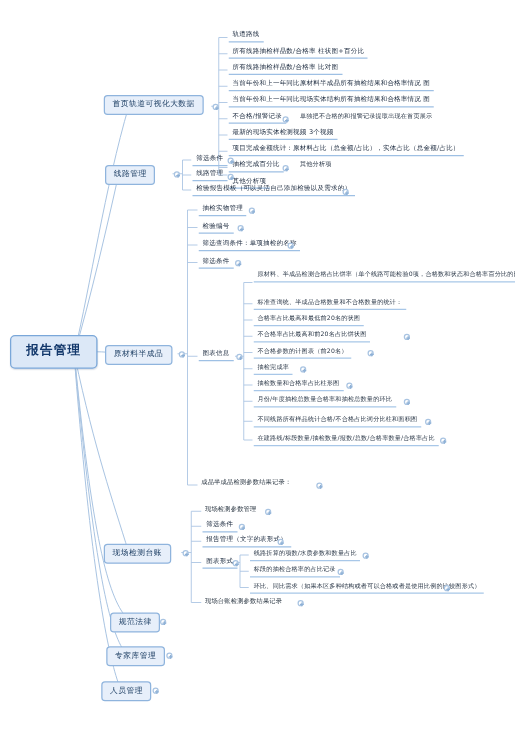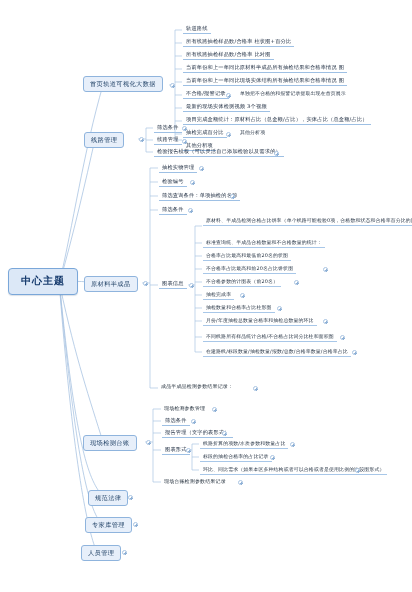--- a/index.html
+++ b/index.html
@@ -171,21 +171,21 @@
 
     <g fill="none" stroke="#a9c4e2" stroke-width="0.7">
       <path d="M185,450 L192,450"></path>
       <path d="M192,444 L192,470"></path>
       <path d="M192,444 L199,444"></path>
       <path d="M192,457 L199,457"></path>
       <path d="M192,470 L199,470"></path>
     </g>
   </svg>
 
-  <div class="node n-root" style="left:8px; top:268px;">中心主题</div>
+  <div class="node n-root" style="left:8px; top:268px;">报告管理</div>
 
   <div class="node n-l1" style="left:83px; top:76px;">首页轨道可视化大数据</div>
   <div class="handle" style="left:170px; top:83px;"></div>
 
   <div class="node n-l2" style="left:183px; top:24px;">轨道路线</div>
   <div class="node n-l2" style="left:183px; top:37px;">所有线路抽检样品数/合格率   柱状图+百分比</div>
   <div class="node n-l2" style="left:183px; top:50px;">所有线路抽检样品数/合格率 比对图</div>
   <div class="node n-l2" style="left:183px; top:63px;">当前年份和上一年同比原材料半成品所有抽检结果和合格率情况 图</div>
   <div class="node n-l2" style="left:183px; top:76px;">当前年份和上一年同比现场实体结构所有抽检结果和合格率情况 图</div>
   <div class="node n-l2" style="left:183px; top:89px;">不合格/报警记录</div>

